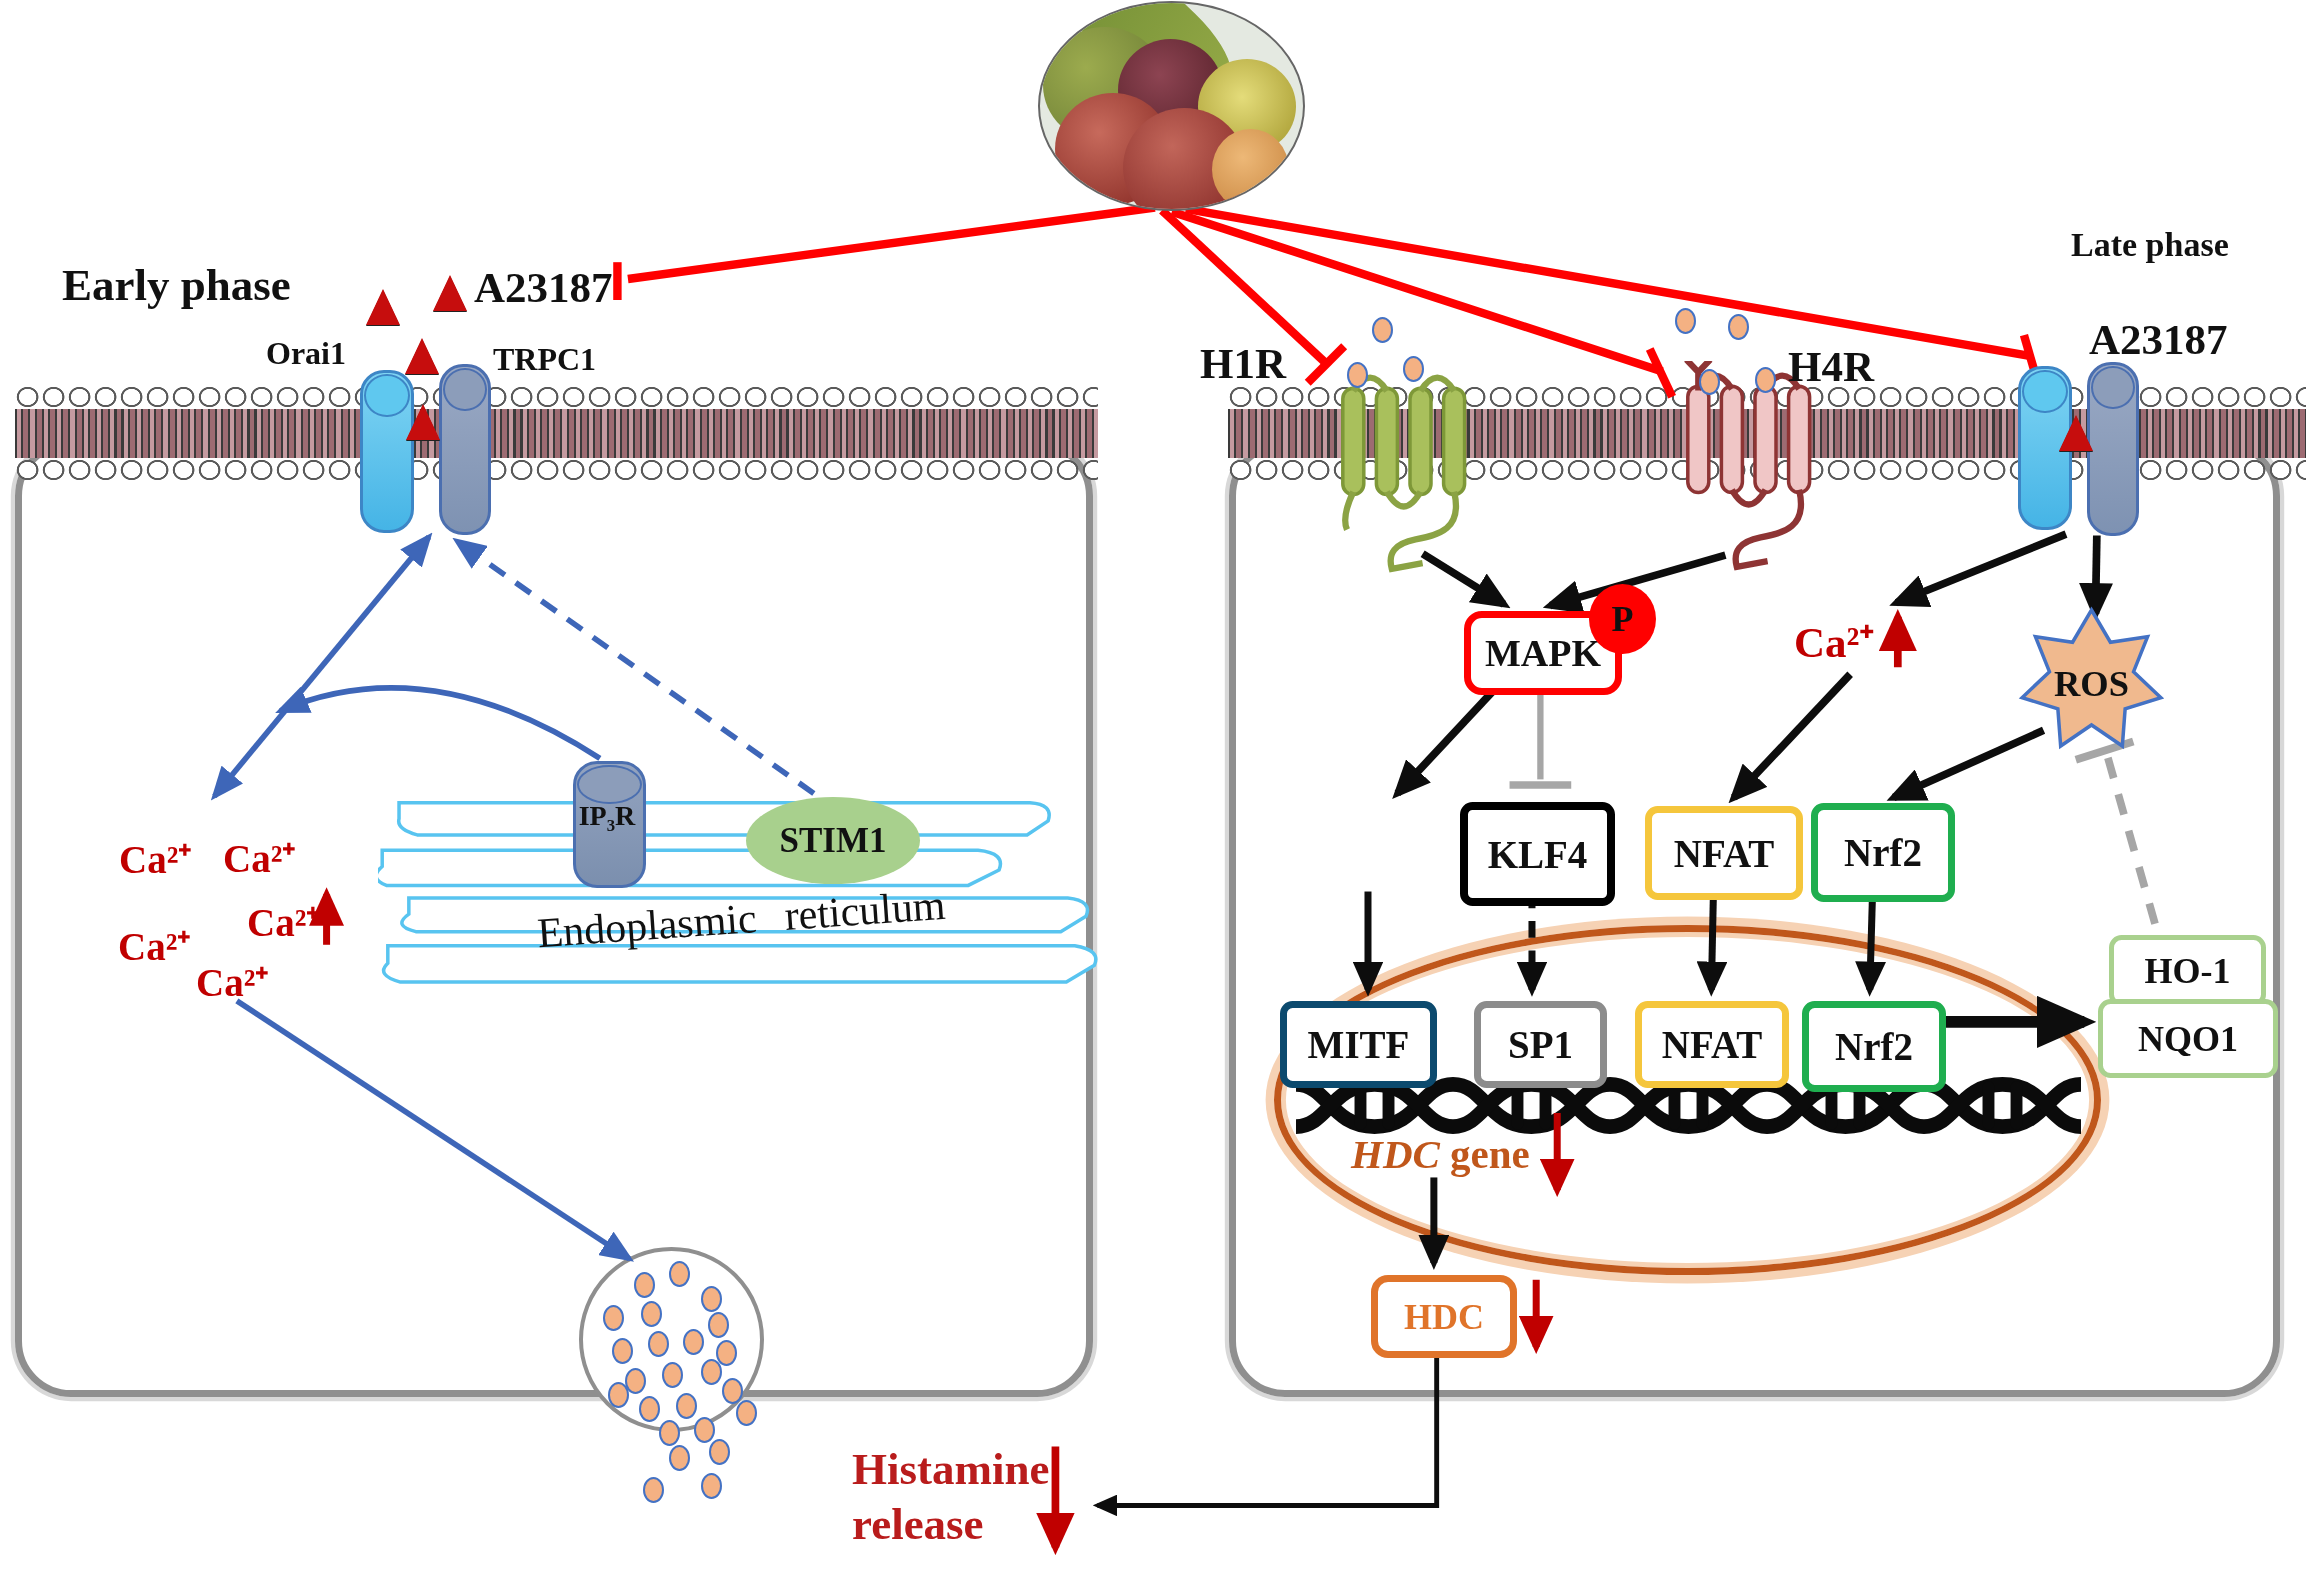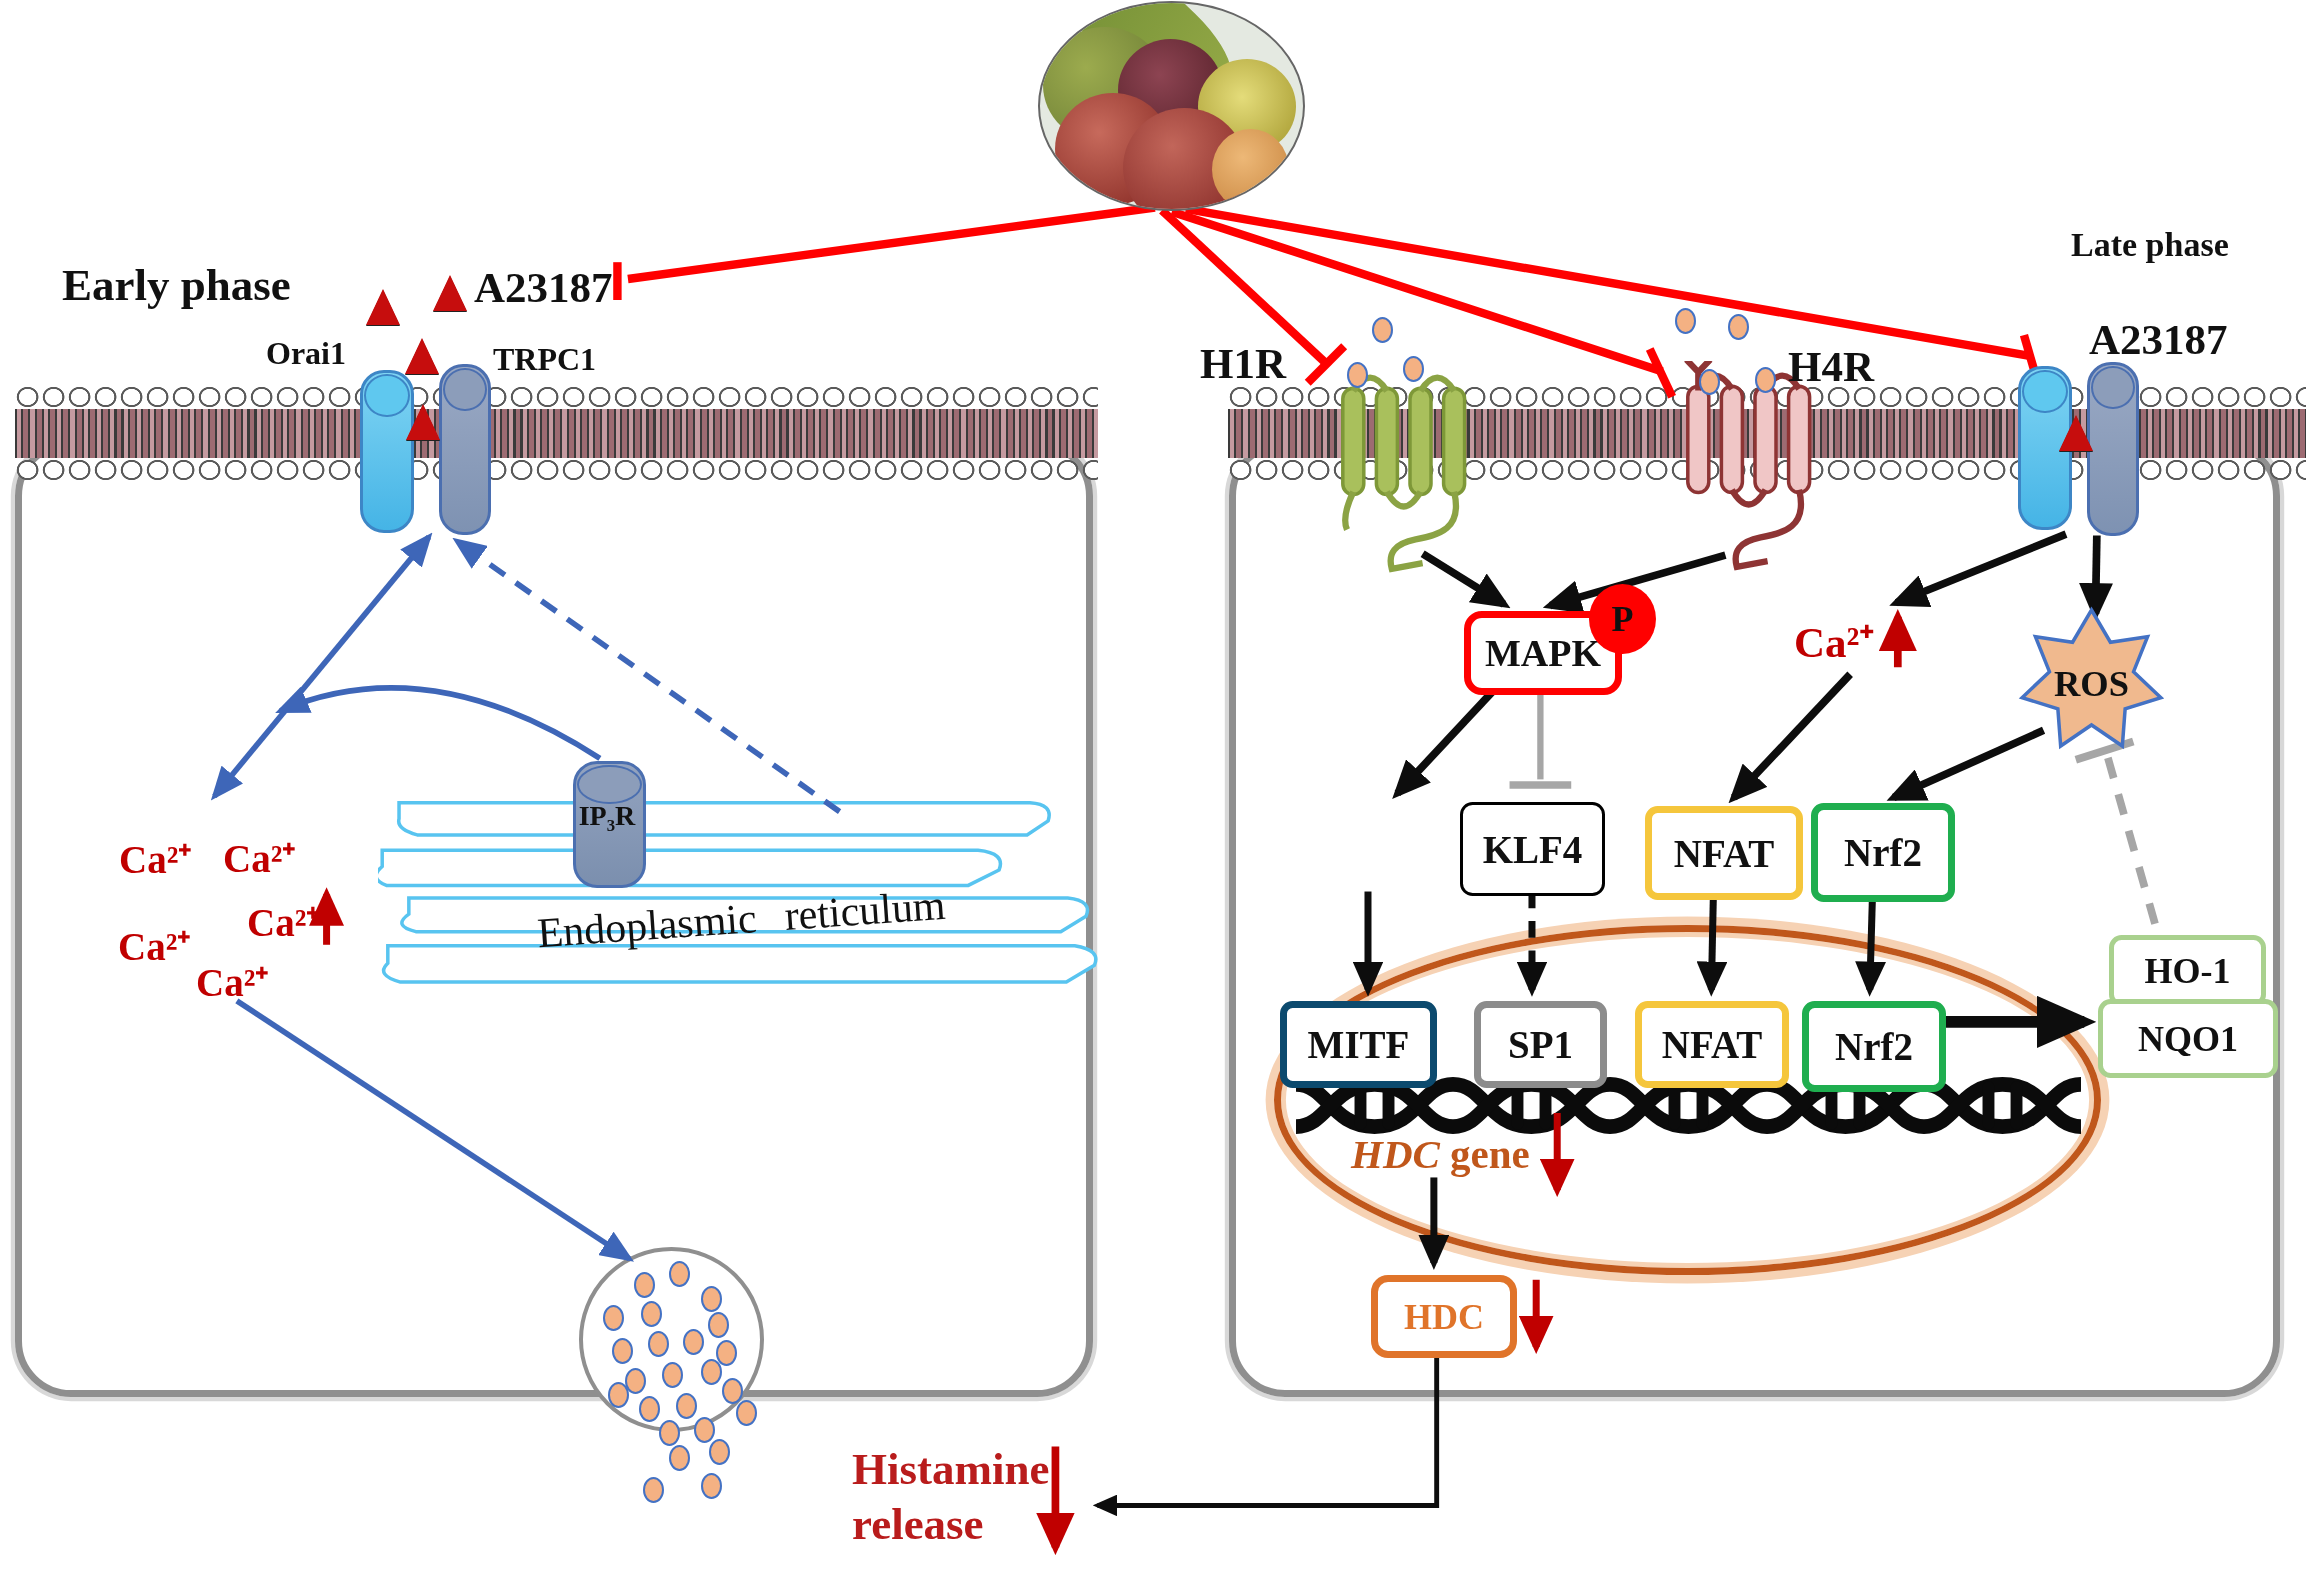--- a/index.html
+++ b/index.html
@@ -237,20 +237,23 @@
   <div class="lbl" style="left:119px;top:831px;font-size:39px;color:#c00000;">Ca²⁺</div>
   <div class="lbl" style="left:223px;top:830px;font-size:39px;color:#c00000;">Ca²⁺</div>
   <div class="lbl" style="left:247px;top:894px;font-size:39px;color:#c00000;">Ca²⁺</div>
   <div class="lbl" style="left:118px;top:918px;font-size:39px;color:#c00000;">Ca²⁺</div>
   <div class="lbl" style="left:196px;top:954px;font-size:39px;color:#c00000;">Ca²⁺</div>
 
   <div class="channel" style="left:573px;top:761px;width:67px;height:121px;background:linear-gradient(180deg,#93a3bf,#7b8fae);border:3.5px solid #4b6fb0;">
     <div class="chan-top" style="height:39px;background:#8c9dba;border:2.8px solid #4b6fb0;box-sizing:border-box;"></div>
   </div>
   <div class="lbl nowrapc" style="left:569px;top:800px;width:76px;font-size:28px;">IP₃R</div>
+  <div class="abs nowrapc" style="left:746px;top:797px;width:174px;height:87px;border-radius:50%;background:#a8d08d;">
+      <span class="lbl" style="position:static;font-size:35px;">STIM1</span>
+  </div>
   <div class="lbl" id="er-label" style="left:537px;top:895px;font-size:42px;font-weight:normal;">Endoplasmic reticulum</div>
 
   <div class="lbl" style="left:2071px;top:226px;font-size:34px;">Late phase</div>
   <div class="lbl" style="left:1200px;top:339px;font-size:43px;">H1R</div>
   <div class="lbl" style="left:1788px;top:342px;font-size:43px;">H4R</div>
   <div class="lbl" style="left:2089px;top:315px;font-size:43px;">A23187</div>
   <div id="h1r-dots">
       <div class="dot" style="left: 1372px; top: 317px;"></div>
       <div class="dot" style="left: 1347px; top: 362px;"></div>
       <div class="dot" style="left: 1403px; top: 356px;"></div>
@@ -269,21 +272,21 @@
        <span class="lbl" style="position:static;font-size:36px;color:#111;">P</span>
     </div>
 
   <div class="lbl" style="left:1794px;top:611px;font-size:43px;color:#c00000;">Ca²⁺</div>
 
   <svg class="abs" style="left:2015px;top:603px;" width="153" height="157" viewBox="2876 860 218 224">
     <polygon points="2985,870 3012,916 3065,908 3045,958 3084,995 3033,1011 3029,1064 2985,1034 2941,1064 2937,1011 2886,995 2925,958 2905,908 2958,916" fill="#f0b98e" stroke="#4472c4" stroke-width="5"></polygon>
     <text x="2985" y="992" text-anchor="middle" font-family="Liberation Serif, serif" font-weight="bold" font-size="52" fill="#111">ROS</text>
   </svg>
 
-  <div class="tfbox" style="left:1460px;top:802px;width:139px;height:88px;border:3px solid #000000;">
+  <div class="tfbox" style="left:1460px;top:802px;width:139px;height:88px;border:8px solid #000000;">
     <span>KLF4</span>
     </div>
   <div class="tfbox" style="left:1645px;top:806px;width:144px;height:80px;border:7px solid #f5c63c;">
     <span>NFAT</span>
     </div>
   <div class="tfbox" style="left:1811px;top:803px;width:130px;height:85px;border:7px solid #1fae4f;">
     <span>Nrf2</span>
     </div>
 
   <div class="tfbox" style="left:1280px;top:1001px;width:143px;height:73px;border:7px solid #0c4a6e;">

